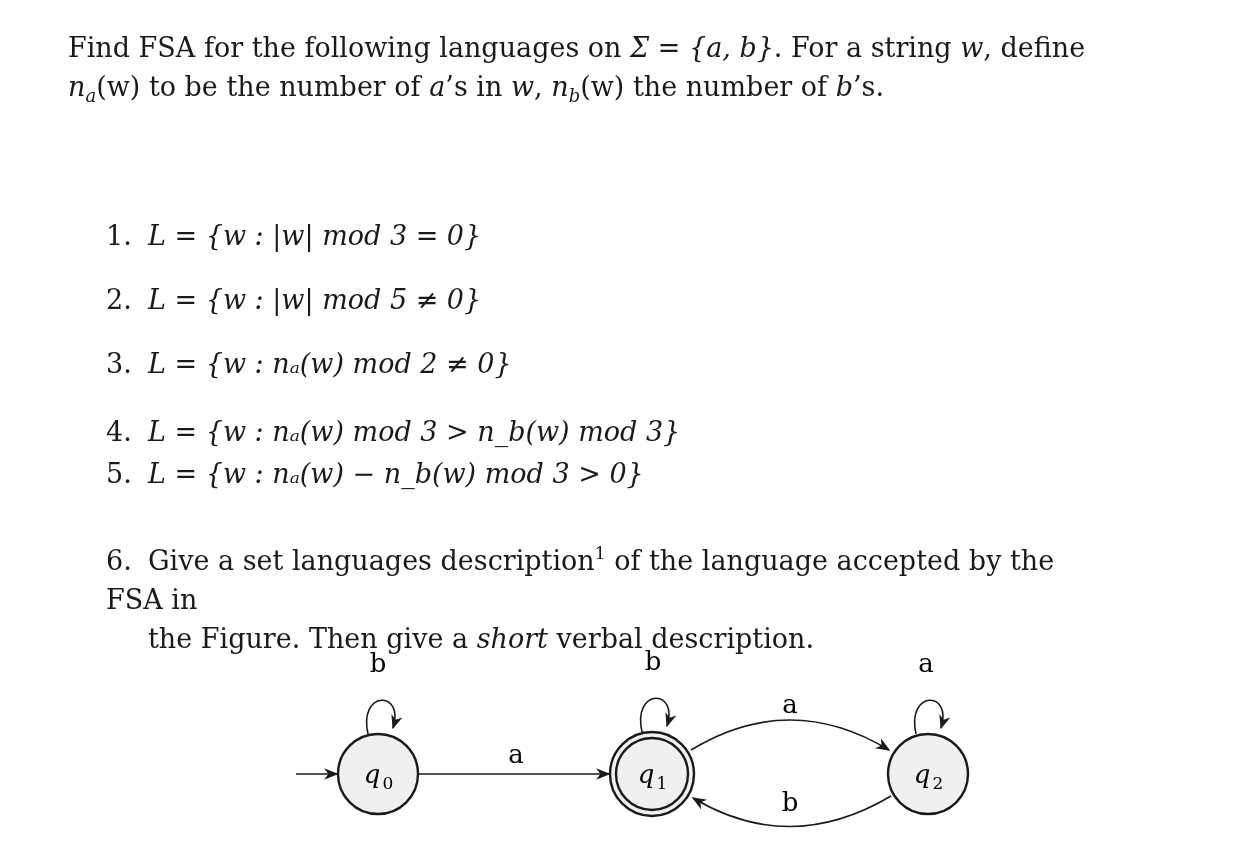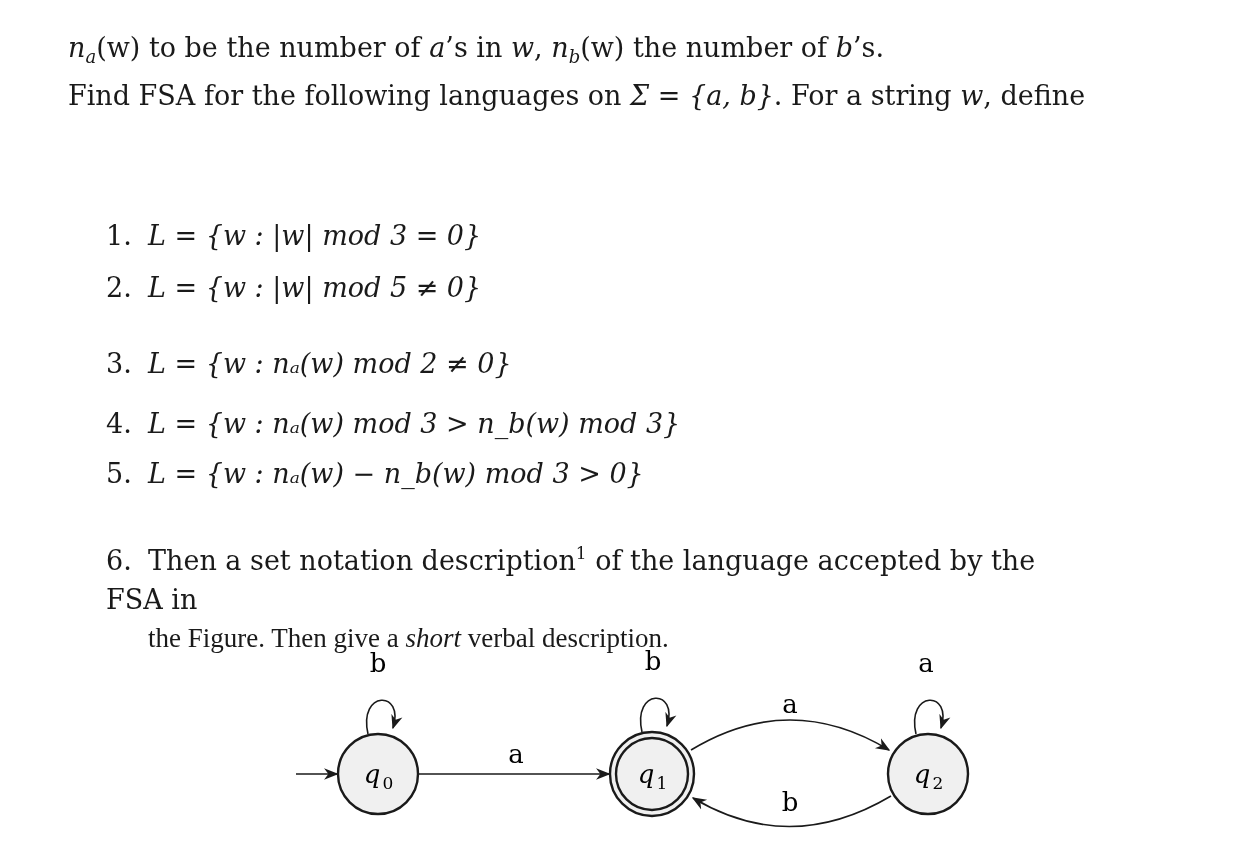--- a/index.html
+++ b/index.html
@@ -7,40 +7,40 @@
          font-family: "DejaVu Serif", "Liberation Serif", serif; color: #1a1a1a; }
   .intro { position: absolute; left: 68px; top: 28px; width: 1110px;
            font-size: 27px; line-height: 39px; text-align: justify; }
   .intro .line { display: block; white-space: nowrap; }
   .m { font-style: italic; }
   .sub { font-size: 18px; font-style: italic; vertical-align: -6px; }
   .list { position: absolute; left: 106px; top: 0; width: 1030px; font-size: 27px; }
   .item { position: absolute; left: 0; white-space: nowrap; margin-top: 44px; }
   .item .num { display: inline-block; width: 42px; }
   .item6 { white-space: normal; width: 960px; line-height: 39px; }
-  .item6 .cont { padding-left: 42px; display: block; font-family: Liberation Serif, serif; }
+  .item6 .cont { padding-left: 42px; display: block; }
   .sup { font-size: 17px; vertical-align: 11px; }
   .fig { position: absolute; left: 0; top: 630px; width: 1242px; height: 220px; }
 </style>
 </head>
 <body>
 
 <div class="intro">
+  <span class="line"><span>Find FSA for the following languages on </span><span class="m">Σ = {a, b}</span><span>. For a string </span><span class="m">w</span><span>, define</span></span>
   <span class="line"><span class="m">n</span><span class="sub">a</span><span>(w) to be the number of </span><span class="m">a</span><span>’s in </span><span class="m">w</span><span>, </span><span class="m">n</span><span class="sub">b</span><span>(w) the number of </span><span class="m">b</span><span>’s.</span></span>
-  <span class="line"><span>Find FSA for the following languages on </span><span class="m">Σ = {a, b}</span><span>. For a string </span><span class="m">w</span><span>, define</span></span>
 </div>
 
 <div class="list">
   <div class="item" style="top:176px"><span class="num">1.</span><span class="m">L = {w : |w|  mod 3 = 0}</span></div>
-  <div class="item" style="top:228px"><span class="num">2.</span><span class="m">L = {w : |w|  mod 5 ≠ 0}</span></div>
+  <div class="item" style="top:240px"><span class="num">2.</span><span class="m">L = {w : |w|  mod 5 ≠ 0}</span></div>
   <div class="item" style="top:304px"><span class="num">3.</span><span class="m">L = {w : nₐ(w)  mod 2 ≠ 0}</span></div>
-  <div class="item" style="top:364px"><span class="num">4.</span><span class="m">L = {w : nₐ(w)  mod 3 &gt; n_b(w)  mod 3}</span></div>
+  <div class="item" style="top:372px"><span class="num">4.</span><span class="m">L = {w : nₐ(w)  mod 3 &gt; n_b(w)  mod 3}</span></div>
   <div class="item" style="top:414px"><span class="num">5.</span><span class="m">L = {w : nₐ(w) − n_b(w)  mod 3 &gt; 0}</span></div>
   <div class="item item6" style="top:490px">
-    <span class="num">6.</span><span>Then a set notation description</span><span class="sup">1</span><span> of the language accepted by the FSA in</span>
+    <span class="num">6.</span><span>Give a set languages description</span><span class="sup">1</span><span> of the language accepted by the FSA in</span>
     <span class="cont"><span>the Figure. Then give a </span><span class="m">short</span><span> verbal description.</span></span>
   </div>
 </div>
 
 <svg class="fig" viewBox="0 630 1242 220" width="1242" height="220">
   <defs>
     <marker id="arr" viewBox="0 0 10 10" refX="9" refY="5" markerWidth="9" markerHeight="9" orient="auto">
       <path d="M0,1 L10,5 L0,9 L3,5 Z" fill="#1a1a1a"></path>
     </marker>
   </defs>

